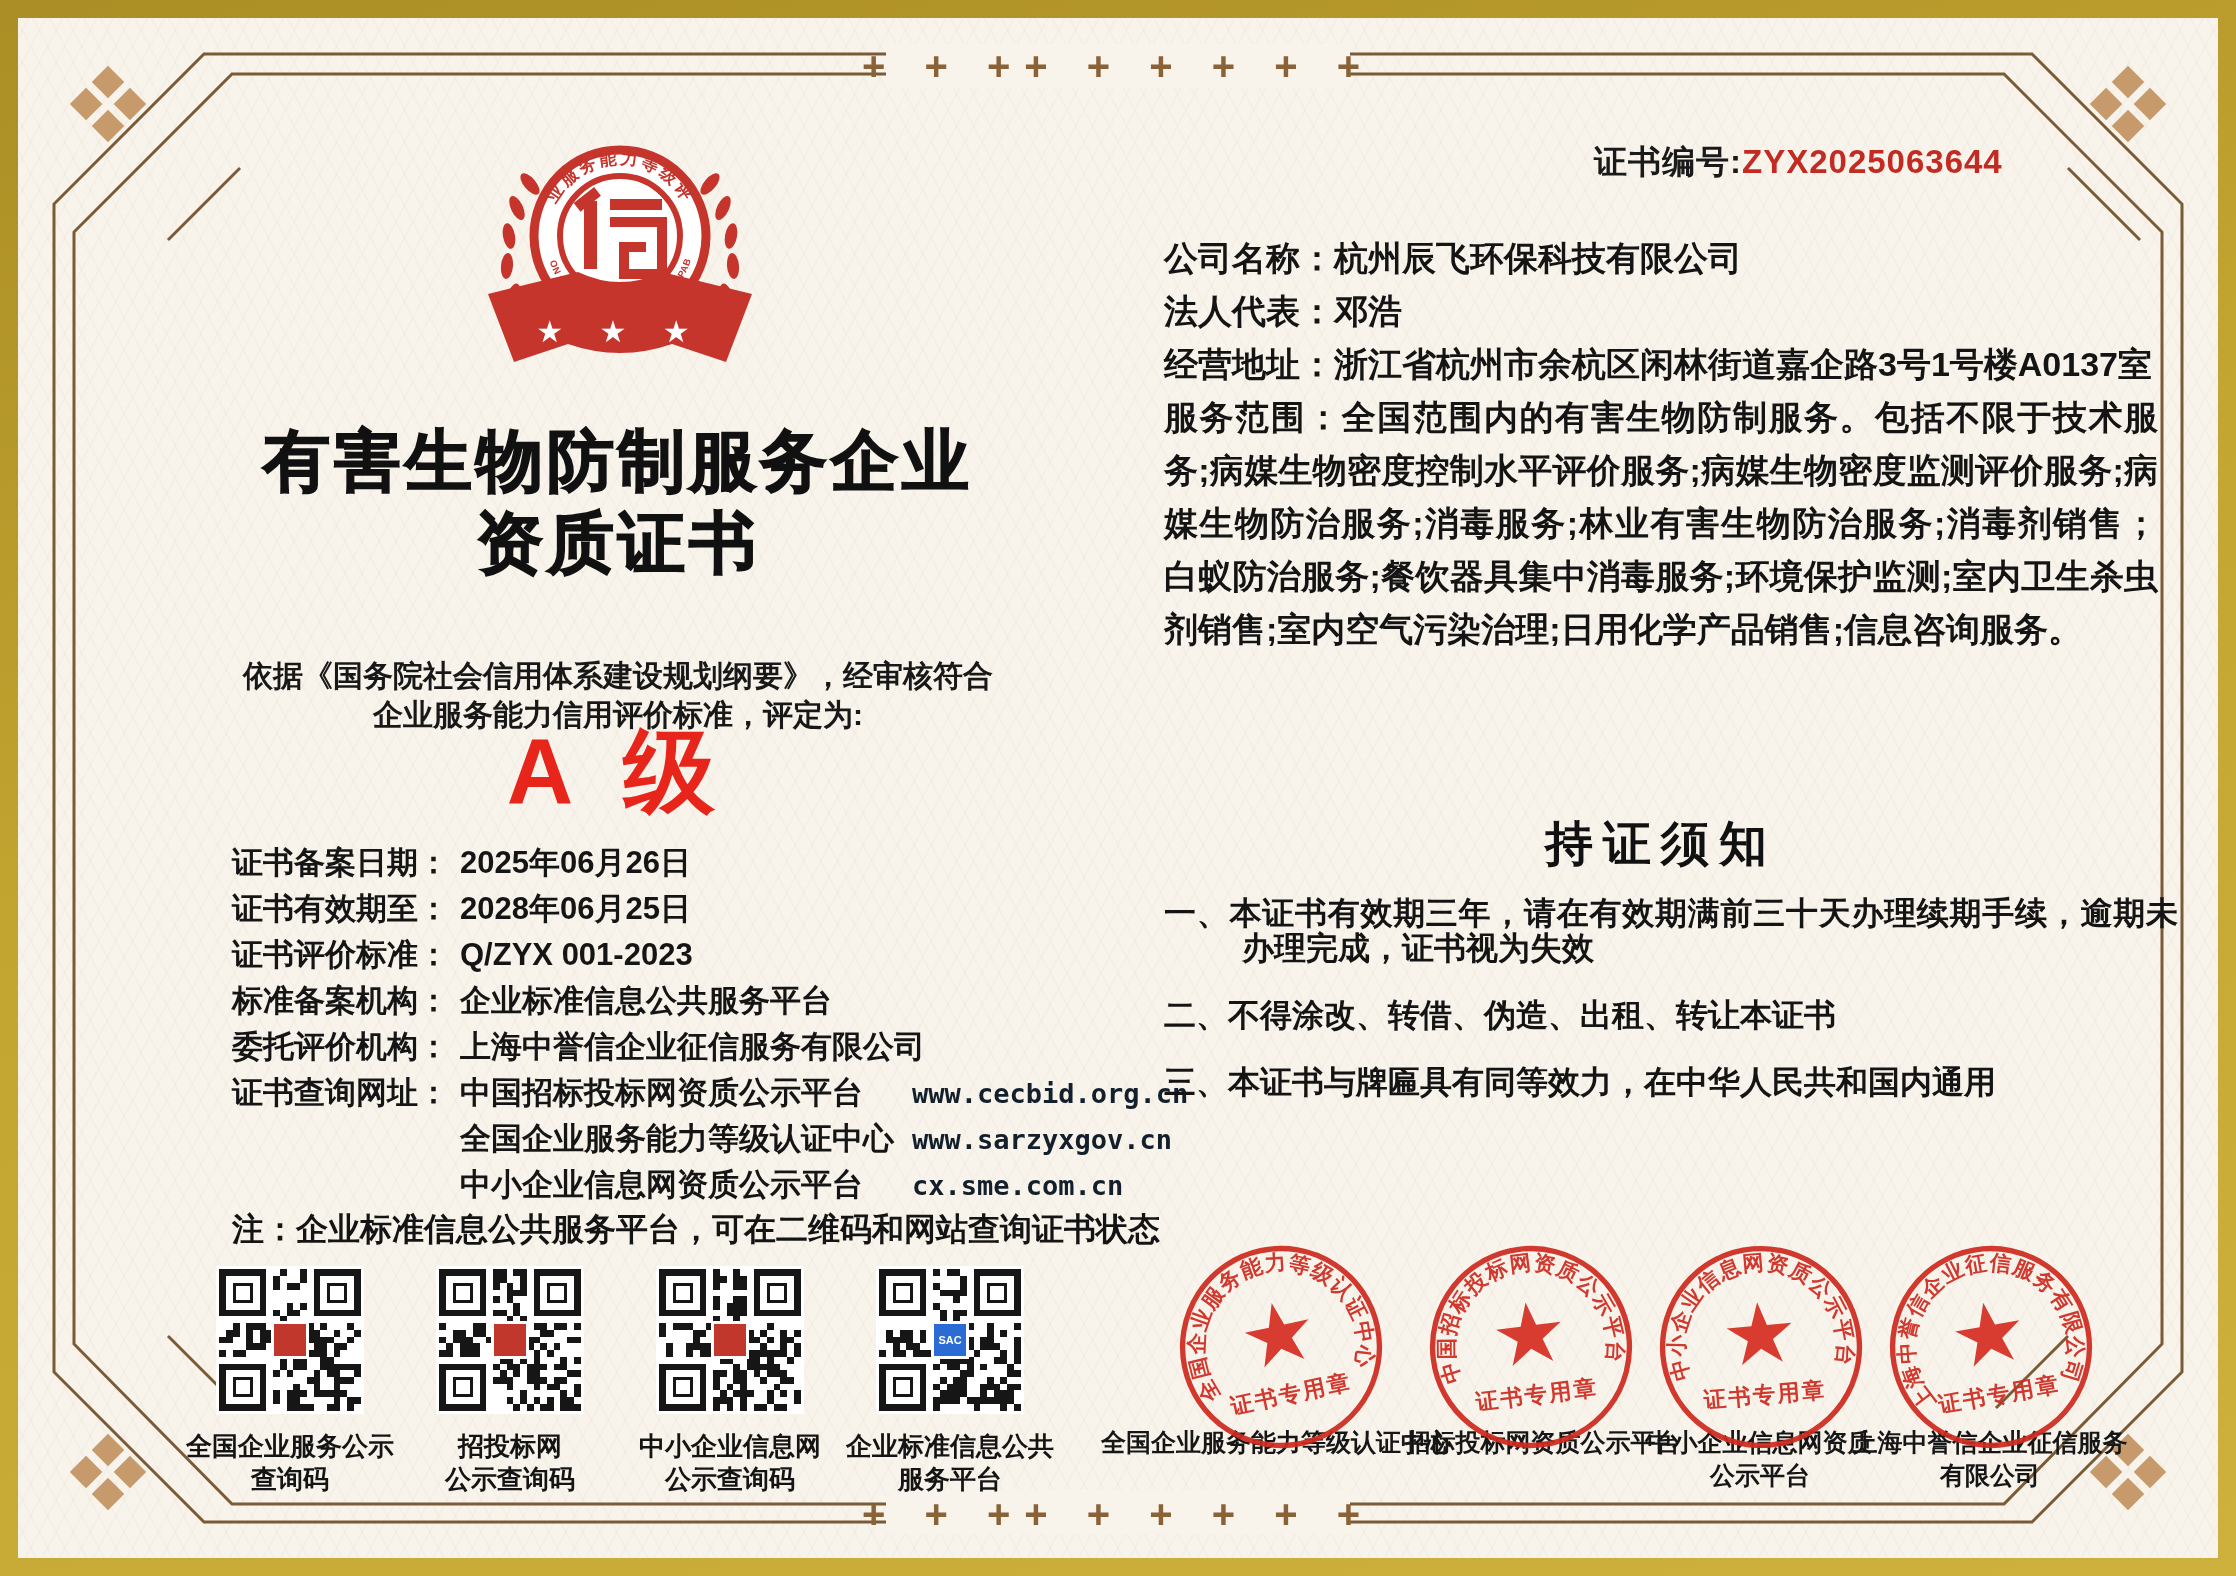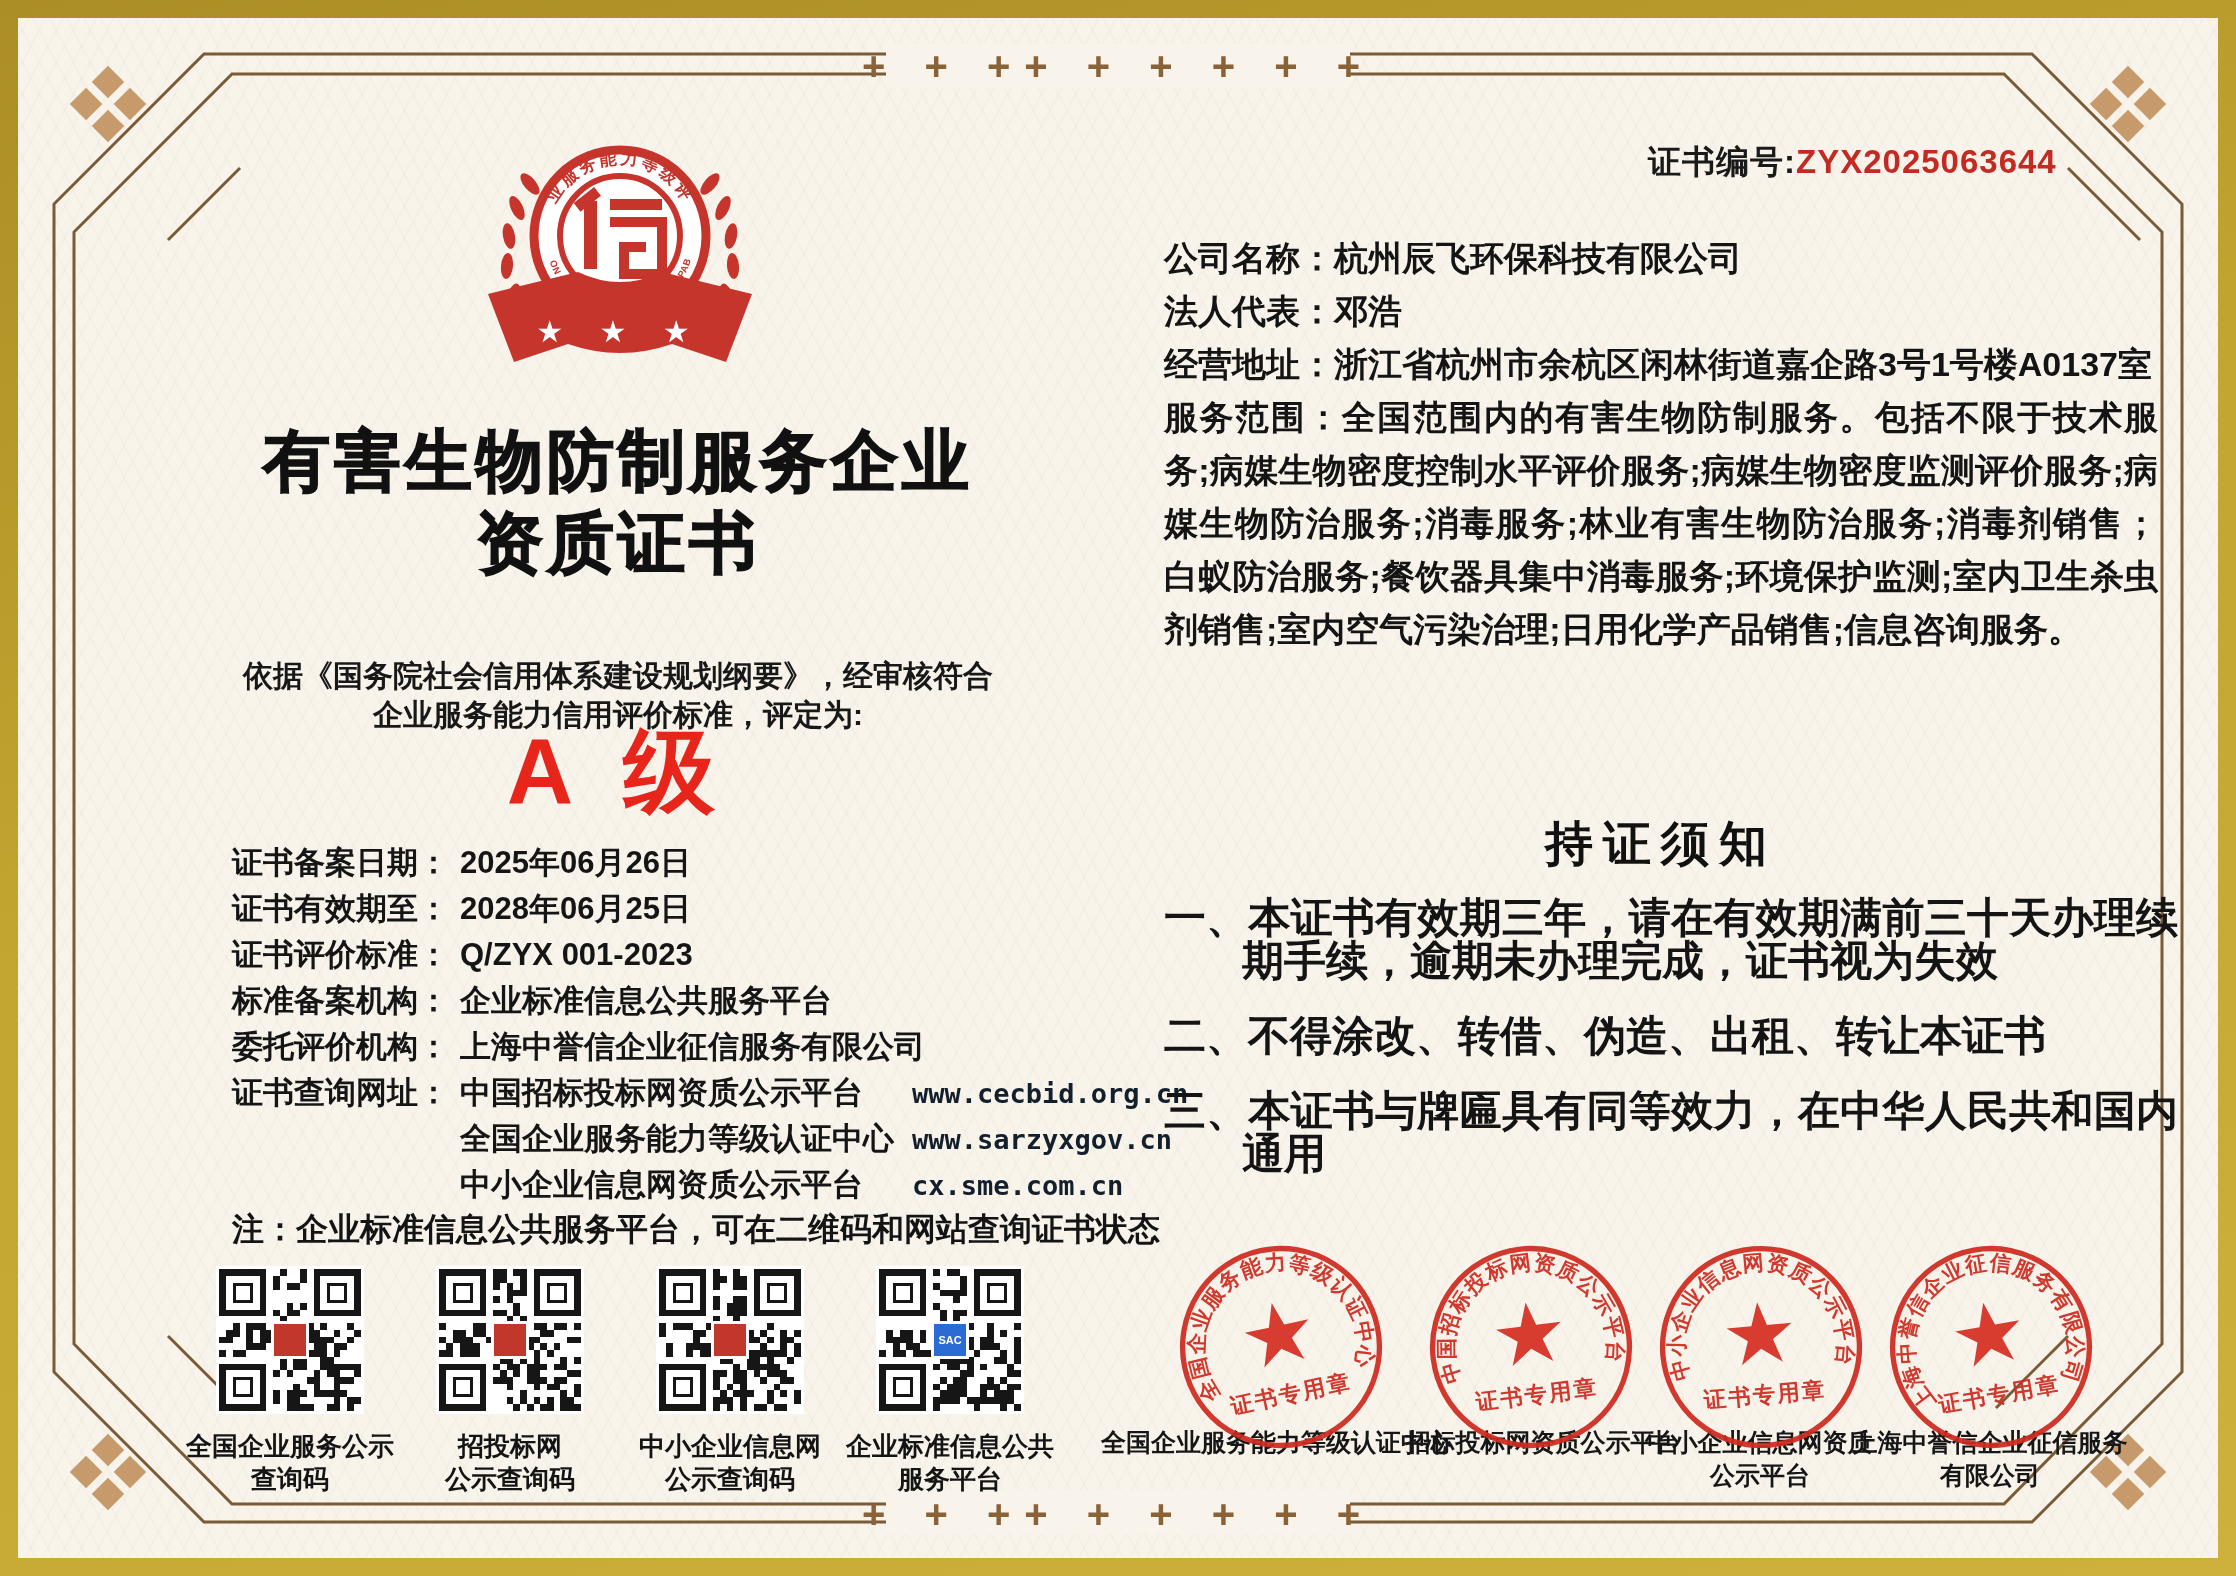--- a/index.html
+++ b/index.html
@@ -6,42 +6,42 @@
   body{width:2236px;height:1576px;overflow:hidden;font-family:"Liberation Sans","DejaVu Sans",sans-serif;}
   .page{position:relative;width:2236px;height:1576px;background:linear-gradient(165deg,#ab8e25 0%,#c3a531 45%,#cdb13c 100%);}
   .paper{position:absolute;left:18px;top:18px;width:2200px;height:1540px;background-color:#f8f4ec;
     background-image:
       repeating-linear-gradient(62deg, rgba(190,160,130,0.055) 0 2px, transparent 2px 15px),
       repeating-linear-gradient(-62deg, rgba(190,160,130,0.055) 0 2px, transparent 2px 15px);
   }
   .abs{position:absolute;}
   svg{display:block;}
   
-  .cert-no{left:1630px;top:122px;font-size:33px;white-space:nowrap;letter-spacing:1px;}
+  .cert-no{left:1576px;top:122px;font-size:33px;white-space:nowrap;letter-spacing:1px;}
   .cert-no .lab{color:#1a1a1a;font-weight:bold;}
   .cert-no .val{color:#c22a22;font-weight:bold;}
   .title-line{left:158px;width:884px;text-align:center;color:#111;font-weight:900;font-size:67px;letter-spacing:4px;white-space:nowrap;-webkit-text-stroke:1.5px #111;}
   .subtitle-line{left:138px;width:924px;text-align:center;color:#181818;font-size:30px;font-weight:bold;white-space:nowrap;margin-top:20px;}
   .grade{left:158px;width:884px;top:692px;text-align:center;color:#e8251a;font-size:92px;font-weight:900;letter-spacing:14px;white-space:nowrap;}
   .details{left:214px;top:822px;width:1000px;font-size:31px;color:#151515;}
   .d-row{display:flex;height:46px;align-items:center;white-space:nowrap;}
   .d-label{display:inline-block;width:228px;font-weight:bold;}
   .d-value{display:inline-block;width:452px;font-weight:bold;}
   .d-url{display:inline-block;font-family:"DejaVu Sans Mono","Liberation Mono",monospace;font-size:27px;font-weight:bold;color:#13202c;}
   .note-line{left:214px;top:1190px;font-size:32px;font-weight:bold;color:#141414;white-space:nowrap;}
   .qr-block{top:1236px;width:220px;text-align:center;}
   .qr{position:relative;width:148px;height:148px;margin:12px auto;background:#fff;}
   .qr svg{width:100%;height:100%;}
   .qr-logo{position:absolute;left:50%;top:50%;transform:translate(-50%,-50%);width:32px;height:32px;border:3px solid #fff;
      color:#fff;font-size:11px;font-weight:bold;line-height:32px;text-align:center;letter-spacing:0;}
   .qr-label{margin-top:16px;font-size:26px;line-height:33px;font-weight:bold;color:#141414;}
   .company{left:1146px;top:214px;width:994px;font-size:34px;line-height:53px;color:#141414;font-weight:bold;}
   .company p{margin:0;text-align:justify;}
   .notice-head{left:1146px;top:794px;width:994px;text-align:center;font-size:48px;font-weight:900;letter-spacing:10px;color:#111;white-space:nowrap;}
-  .notices{left:1146px;top:878px;width:1014px;font-size:42px;line-height:43px;color:#141414;font-weight:bold;}
+  .notices{left:1146px;top:878px;width:1014px;font-size:32px;line-height:35px;color:#141414;font-weight:bold;}
   .notices p{margin:0 0 32px 0;padding-left:78px;text-indent:-78px;text-align:justify;}
   
   .seal{width:214px;height:214px;top:1222px;opacity:.93;}
   .seal-arc{font-size:20px;font-weight:bold;letter-spacing:1px;}
   .seal-stamp{font-size:21px;font-weight:bold;letter-spacing:2px;}
   .seal-label{top:1408px;width:420px;text-align:center;font-size:25px;line-height:33px;font-weight:bold;color:#161616;white-space:nowrap;}
 </style>
 </head>
 <body>
 

